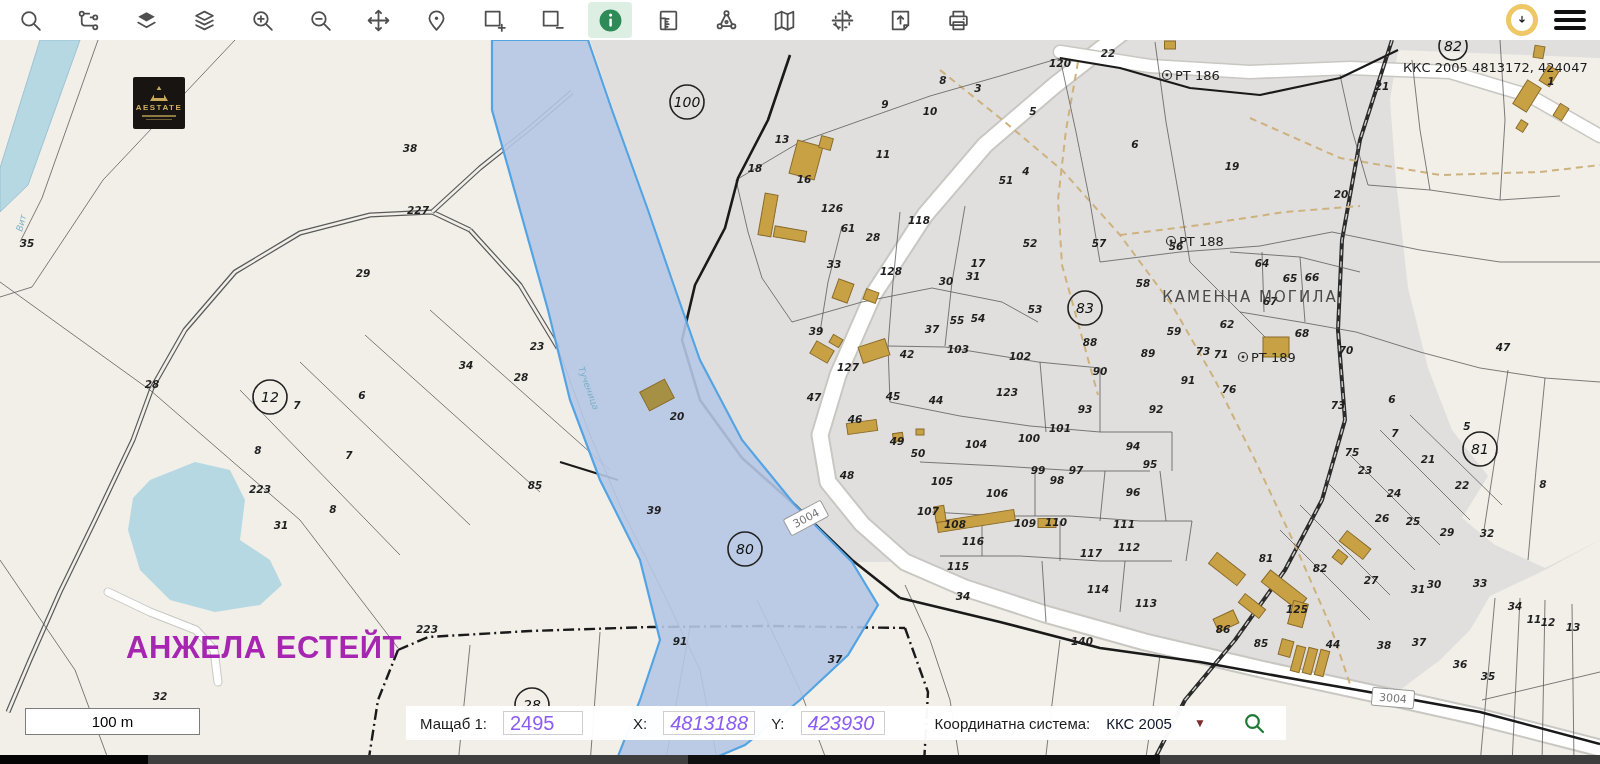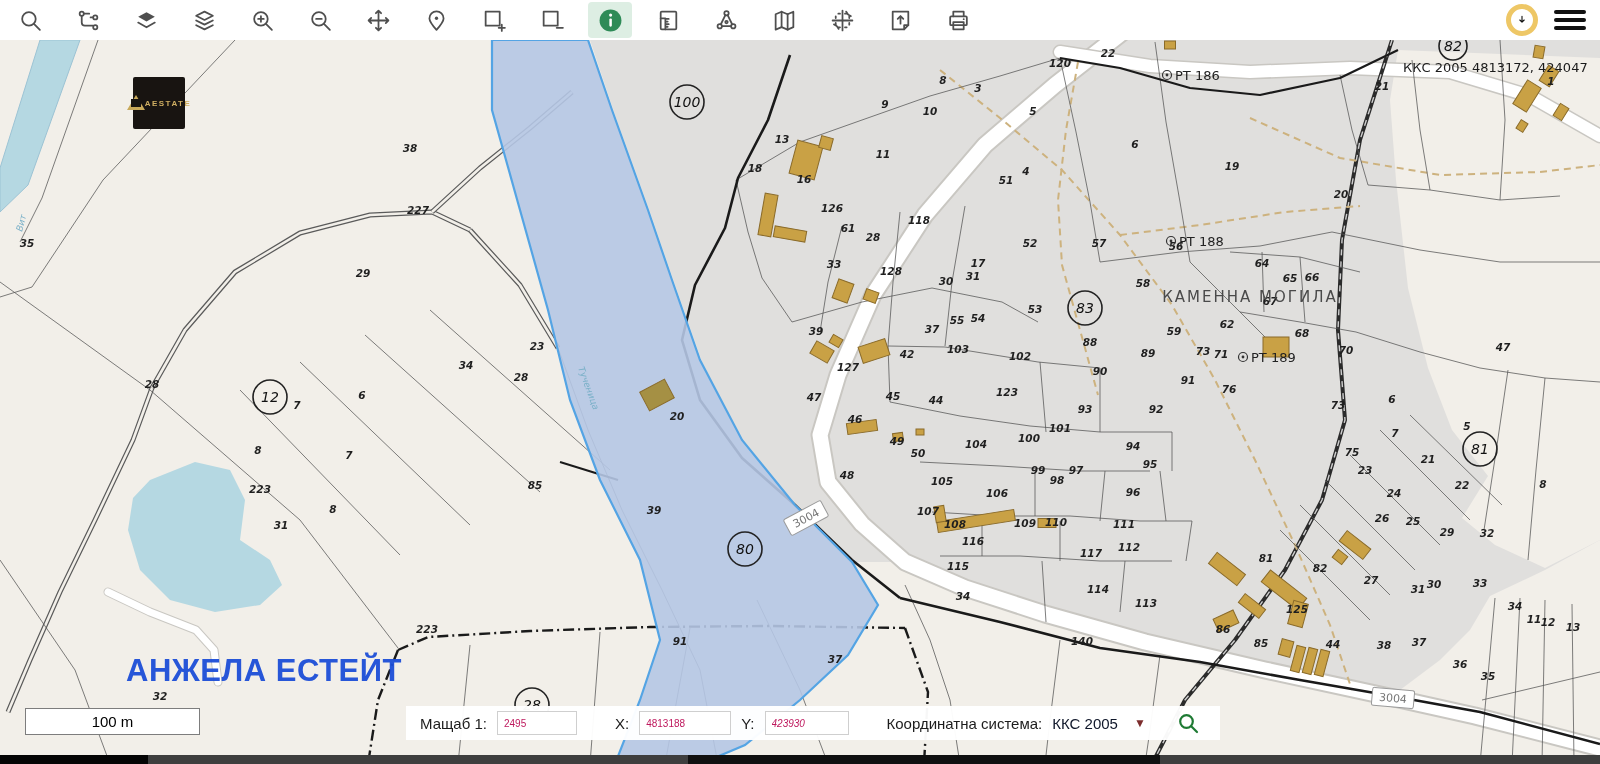--- a/index.html
+++ b/index.html
@@ -15,39 +15,39 @@
   .tb-right{position:absolute;right:14px;top:0;height:40px;display:flex;align-items:center;gap:16px;z-index:31;}
   .dl-btn{width:32px;height:32px;border-radius:50%;border:5px solid #eec766;background:#fff;
           box-sizing:border-box;display:flex;align-items:center;justify-content:center;
           font-size:15px;font-weight:bold;color:#111;cursor:pointer;}
   .menu-btn{background:none;border:none;cursor:pointer;display:flex;flex-direction:column;gap:4px;padding:4px 0;}
   .menu-btn span{display:block;width:32px;height:4px;background:#111;border-radius:2px;}
   
   #map-svg{position:absolute;left:0;top:0;z-index:1;}
   
   .brand-logo{position:absolute;left:133px;top:77px;width:52px;height:52px;background:#181411;
-              z-index:10;display:flex;flex-direction:row;align-items:center;justify-content:center;border-radius:2px;}
+              z-index:10;display:flex;flex-direction:column;align-items:center;justify-content:center;border-radius:2px;}
   .brand-logo .tri{width:0;height:0;border-left:9px solid transparent;border-right:9px solid transparent;
               border-bottom:15px solid #c8a95a;position:relative;margin-bottom:2px;}
   .brand-logo .tri i{position:absolute;left:-5px;top:4px;width:10px;height:8px;background:#181411;}
   .brand-logo .t1{color:#cfae62;font-size:8px;font-weight:bold;letter-spacing:1.5px;line-height:9px;}
   .brand-logo .t2{width:34px;height:2px;background:#8f7a45;margin-top:3px;}
   .brand-logo .t3{width:26px;height:1px;background:#6d5c34;margin-top:2px;}
   .watermark{position:absolute;left:126px;top:630px;z-index:9;font-size:31px;font-weight:bold;
-             color:#1d4ed8;letter-spacing:.5px;opacity:.95;margin-top:23px;}
+             color:#a21caf;letter-spacing:.5px;opacity:.95;}
   
   .scalebar{position:absolute;left:25px;top:708px;width:175px;height:27px;background:#fff;
             border:1.5px solid #7d7d7d;box-sizing:border-box;z-index:20;display:flex;
             align-items:center;justify-content:center;font-size:15px;color:#000000;}
   .statusbar{position:absolute;left:406px;top:706px;height:34px;background:rgba(255,255,255,.97);
-             z-index:20;display:flex;align-items:center;padding:0 14px;gap:10px;font-size:15px;color:#1c1c1c;}
+             z-index:20;display:flex;align-items:center;padding:0 14px;gap:16px;font-size:15px;color:#1c1c1c;}
   .statusbar .lbl{white-space:nowrap;}
-  .statusbar input{border:1px solid #cfcfcf;background:#fff;height:22px;font-size:10px;color:#be185d;
+  .statusbar input{border:1px solid #cfcfcf;background:#fff;height:22px;font-size:20px;color:#8b5cf6;
                    font-family:"Liberation Sans",sans-serif;padding:0 6px;}
-  .in-scale{width:66px;} .in-x{width:78px;} .in-y{width:70px;font-style:italic;}
+  .in-scale{width:66px;} .in-x{width:78px;font-style:italic;} .in-y{width:70px;font-style:italic;}
   .crs-val{color:#0f172a;font-weight:normal;white-space:nowrap;cursor:pointer;}
   .crs-arrow{color:#7c2d2d;font-size:12px;cursor:pointer;margin-left:6px;}
   .sb-search{background:none;border:none;cursor:pointer;margin-left:14px;display:flex;align-items:center;}
   .gap-sm{width:18px;} 
   .attribution{position:absolute;left:1342px;top:705px;height:26px;z-index:20;display:flex;}
   .attribution .badge{background:#4a9170;color:#fff;font-size:13.5px;display:flex;align-items:center;
                       padding:0 10px;gap:8px;white-space:nowrap;}
   .attribution .endcap{width:44px;background:#fff;}
   .bottom-strip{position:absolute;left:0;top:755px;width:1600px;height:9px;z-index:25;background:#3e3e3e;}
   .bottom-strip i{position:absolute;top:0;height:9px;display:block;}

